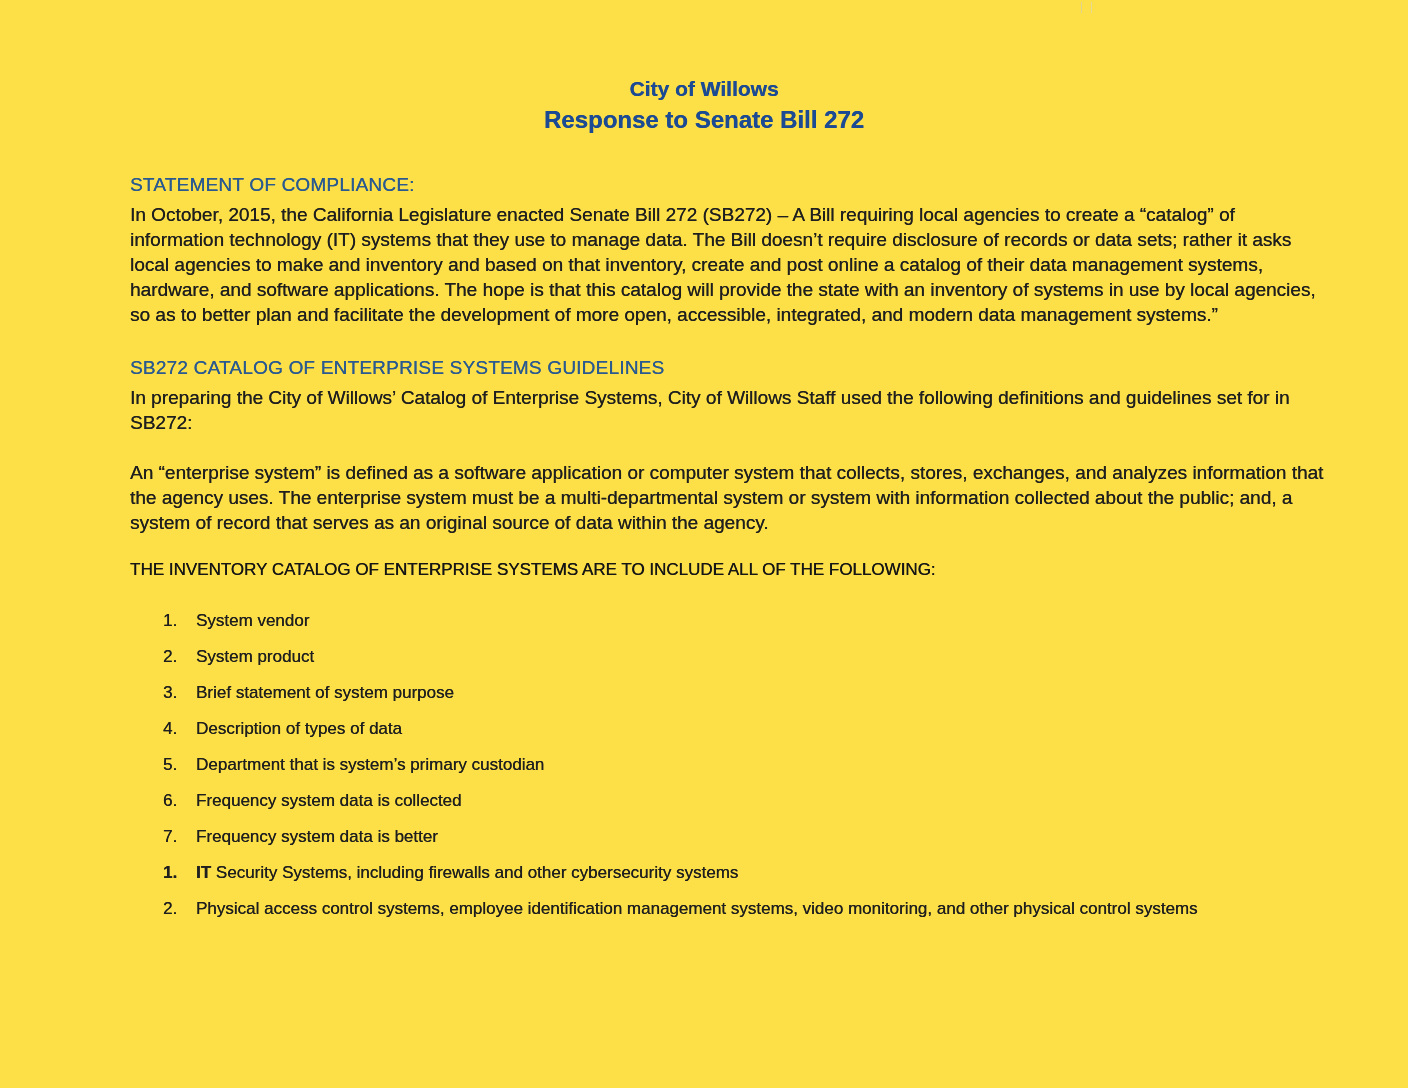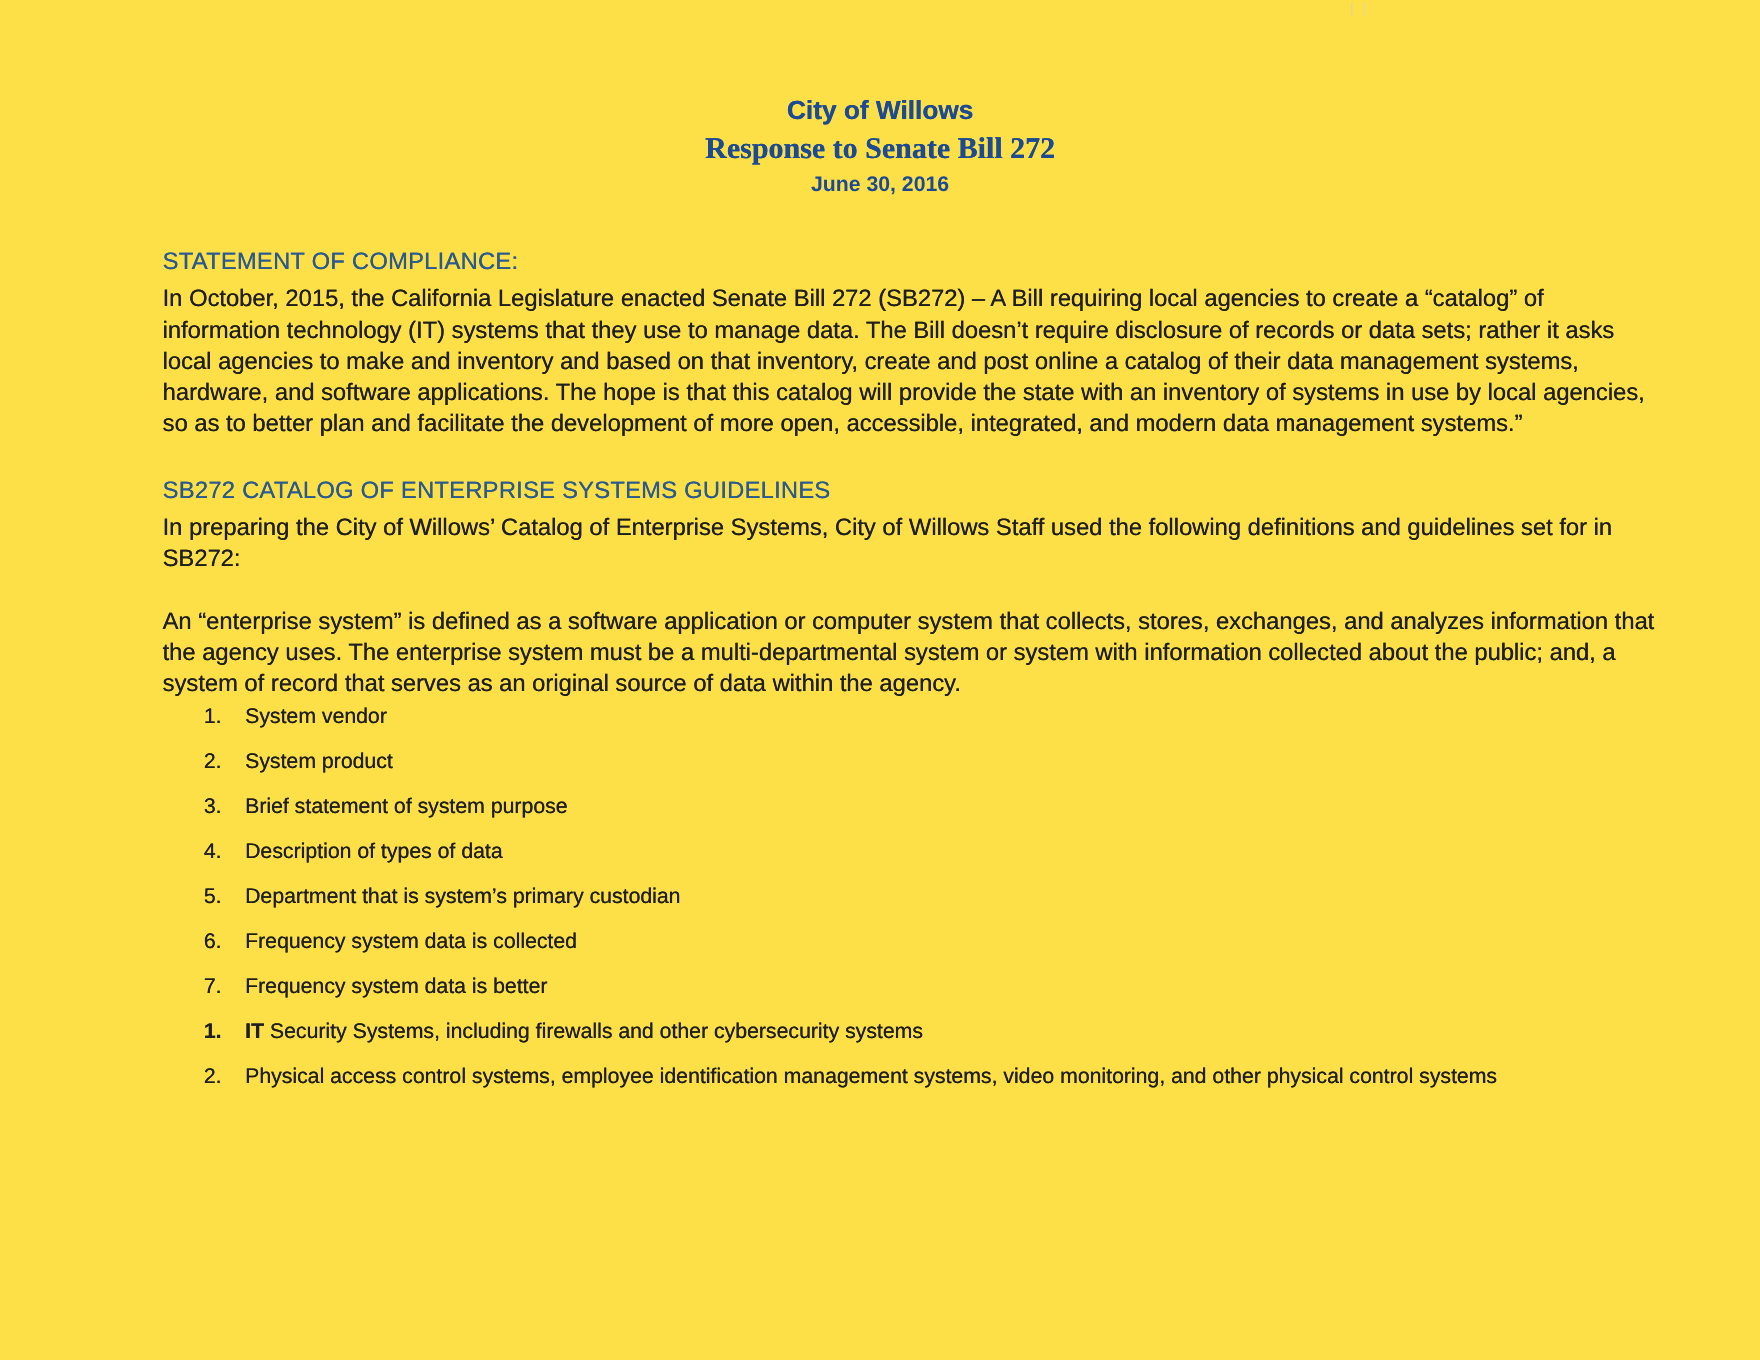--- a/index.html
+++ b/index.html
@@ -40,21 +40,20 @@
     font-weight: 700;
     color: #1c4a93;
     text-shadow: 0.3px 0 0 #1c4a93;
   }
   .doc-subtitle {
     font-size: 24px;
     line-height: 31px;
     font-weight: 700;
     color: #1c4a93;
     text-shadow: 0.3px 0 0 #1c4a93;
-    font-family: Liberation Serif, serif;
   }
   .doc-date {
     font-size: 17px;
     line-height: 25px;
     font-weight: 600;
     color: #1c4a93;
   }
   .content {
     margin: 37px 74px 0 130px;
   }
@@ -104,32 +103,32 @@
 </head>
 <body>
 
 <div class="page">
 
   <div class="scan-artifact"></div>
 
   <header class="title-block">
     <div class="doc-title">City of Willows</div>
     <div class="doc-subtitle">Response to Senate Bill 272</div>
-    <div class="doc-date">June 30, 2016</div>
   </header>
 
   <main class="content">
 
     <h2 class="sec-heading">STATEMENT OF COMPLIANCE:</h2>
     <p class="para gap-after-para">In October, 2015, the California Legislature enacted Senate Bill 272 (SB272) – A Bill requiring local agencies to create a “catalog” of information technology (IT) systems that they use to manage data.  The Bill doesn’t require disclosure of records or data sets; rather it asks local agencies to make and inventory and based on that inventory, create and post online a catalog of their data management systems, hardware, and software applications. The hope is that this catalog will provide the state with an inventory of systems in use by local agencies, so as to better plan and facilitate the development of more open, accessible, integrated, and modern data management systems.”</p>
 
     <h2 class="sec-heading">SB272 CATALOG OF ENTERPRISE SYSTEMS GUIDELINES</h2>
     <p class="para gap-blank-line">In preparing the City of Willows’ Catalog of Enterprise Systems, City of Willows Staff used the following definitions and guidelines set for in SB272:</p>
     <p class="para">An “enterprise system” is defined as a software application or computer system that collects, stores, exchanges, and analyzes information that the agency uses.  The enterprise system must be a multi-departmental system or system with information collected about the public; and, a system of record that serves as an original source of data within the agency.</p>
 
+    <p class="caps-heading">THE INVENTORY CATALOG OF ENTERPRISE SYSTEMS ARE TO INCLUDE ALL OF THE FOLLOWING:</p>
 
     <div class="list">
       <div class="li">
         <span class="num">1.</span>
         <span class="txt">System vendor</span>
       </div>
       <div class="li">
         <span class="num">2.</span>
         <span class="txt">System product</span>
       </div>

